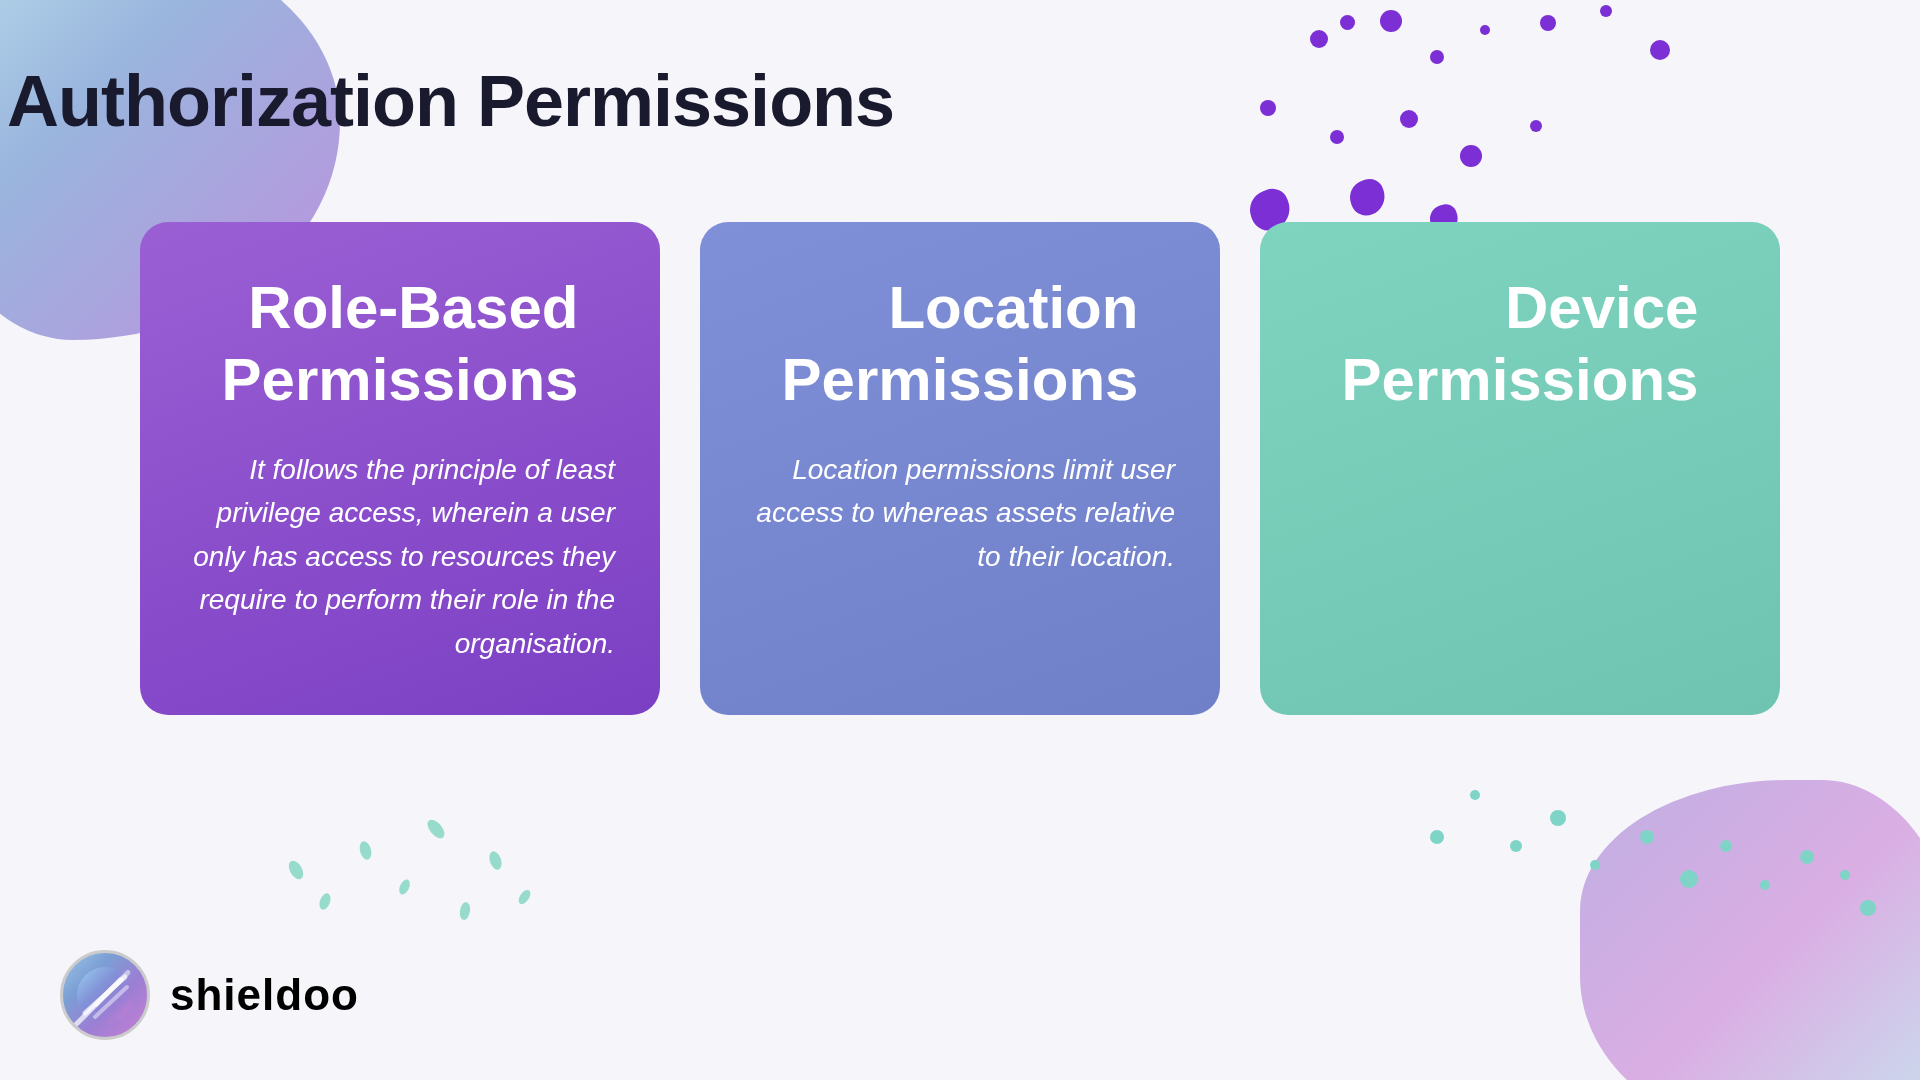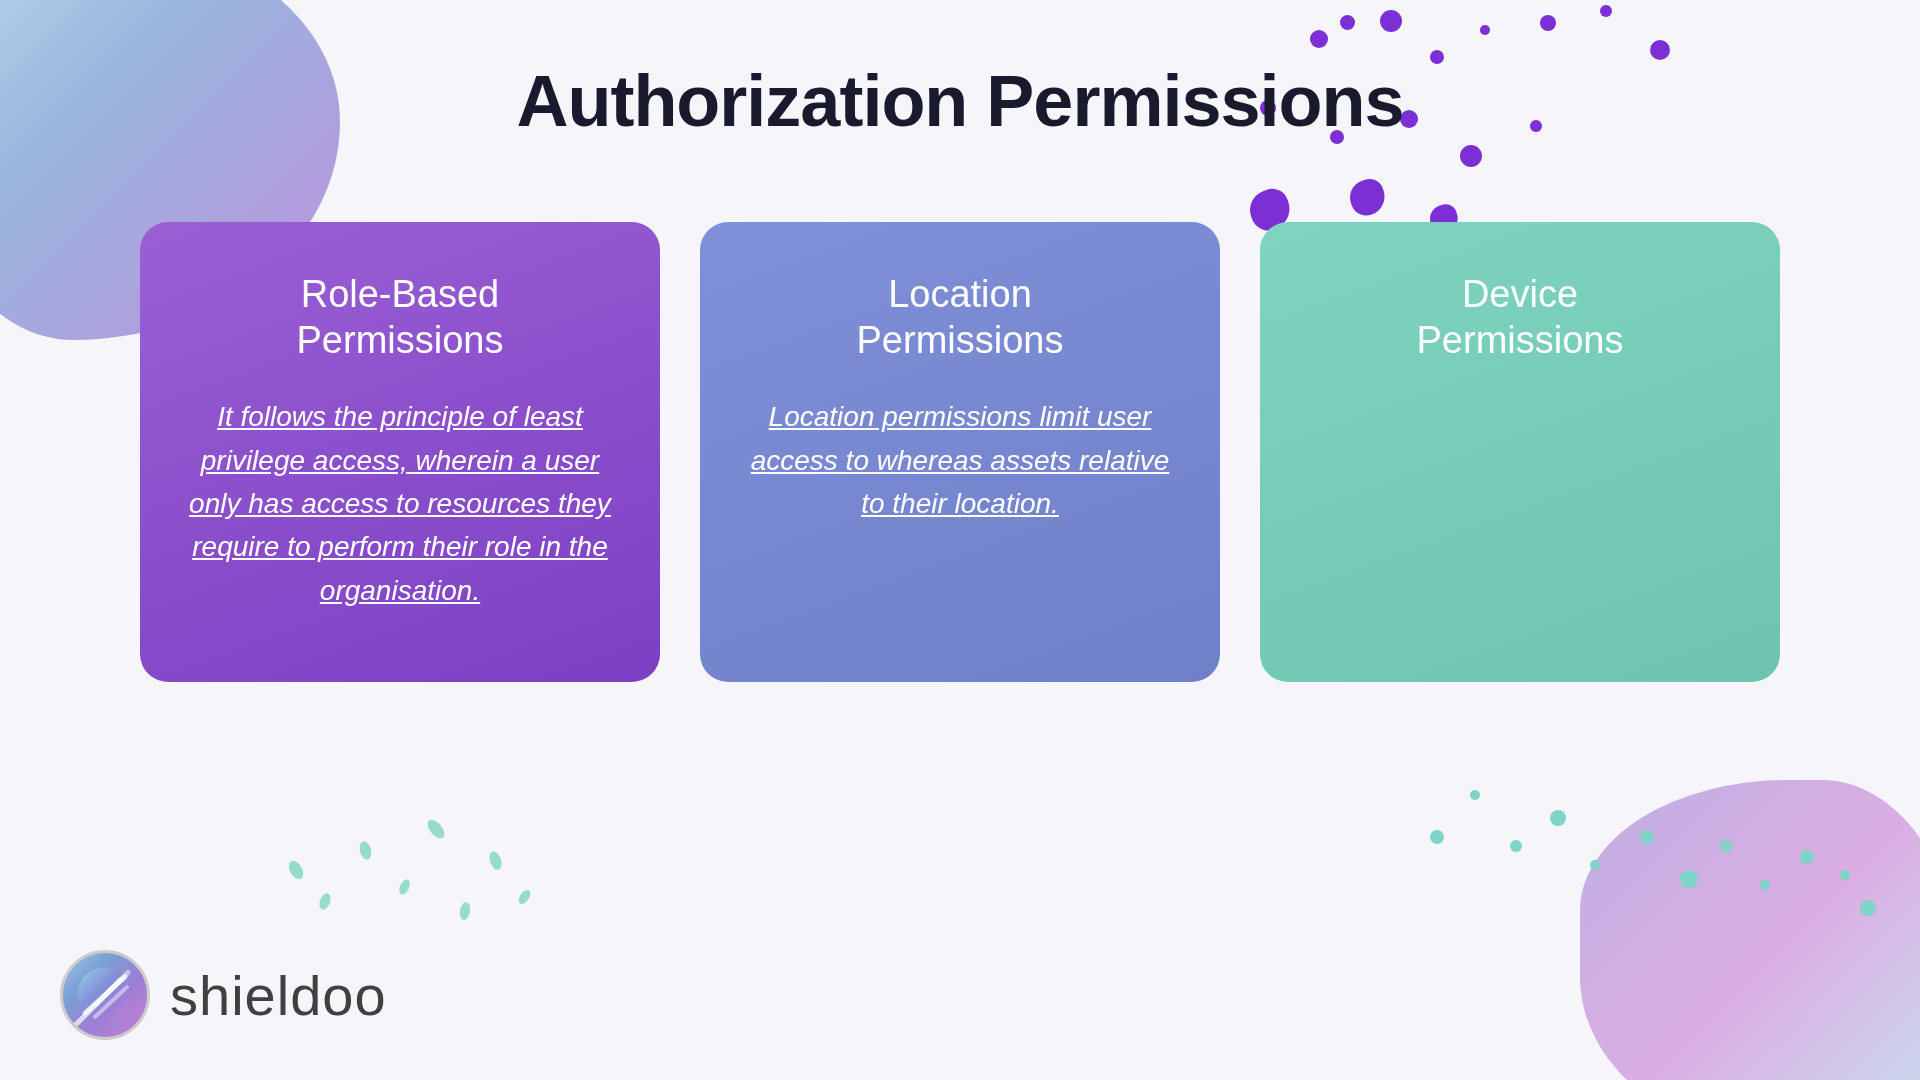--- a/index.html
+++ b/index.html
@@ -51,26 +51,27 @@
       position: absolute;
       border-radius: 50%;
       background: #7fd4c8;
       z-index: 1;
     }
 
     
     .page-title {
       position: relative;
       z-index: 2;
-      text-align: center;
+      text-align: left;
       padding-top: 60px;
       font-size: 72px;
       font-weight: 900;
       color: #1a1a2e;
       letter-spacing: -1px;
+      padding-left: 7px;
     }
 
     
     .cards-container {
       position: relative;
       z-index: 2;
       display: flex;
       justify-content: center;
       gap: 40px;
       padding: 60px 120px 0 120px;
@@ -95,36 +96,35 @@
     .card-blue {
       background: linear-gradient(160deg, #8090d8 0%, #7080c8 100%);
     }
 
     .card-teal {
       background: linear-gradient(160deg, #7fd4c0 0%, #6ec4b0 100%);
       gap: 40px;
     }
 
     .card-title {
-      font-size: 38px;
-      font-weight: 400;
+      font-size: 60px;
+      font-weight: 700;
       color: white;
-      text-align: center;
+      text-align: right;
       line-height: 1.2;
       margin-bottom: 32px;
     }
 
     .card-body {
       font-size: 28px;
       font-style: italic;
       font-weight: 500;
       color: white;
-      text-align: center;
+      text-align: right;
       line-height: 1.55;
-      text-decoration: underline;
     }
 
     
     .logo-area {
       position: absolute;
       bottom: 40px;
       left: 60px;
       z-index: 3;
       display: flex;
       align-items: center;
@@ -158,23 +158,23 @@
       content: '';
       position: absolute;
       width: 50px;
       height: 5px;
       background: rgba(255,255,255,0.5);
       transform: rotate(-45deg) translate(10px, 0);
       border-radius: 3px;
     }
 
     .logo-text {
-      font-size: 56px;
-      font-weight: 400;
-      color: #404040;
+      font-size: 44px;
+      font-weight: 700;
+      color: #000000;
       letter-spacing: 1px;
     }
   </style>
 </head>
 <body>
 
 <div class="bg-blob-top-left"></div>
 <div class="bg-blob-bottom-right"></div>
 
 <div id="purple-dots-container">

